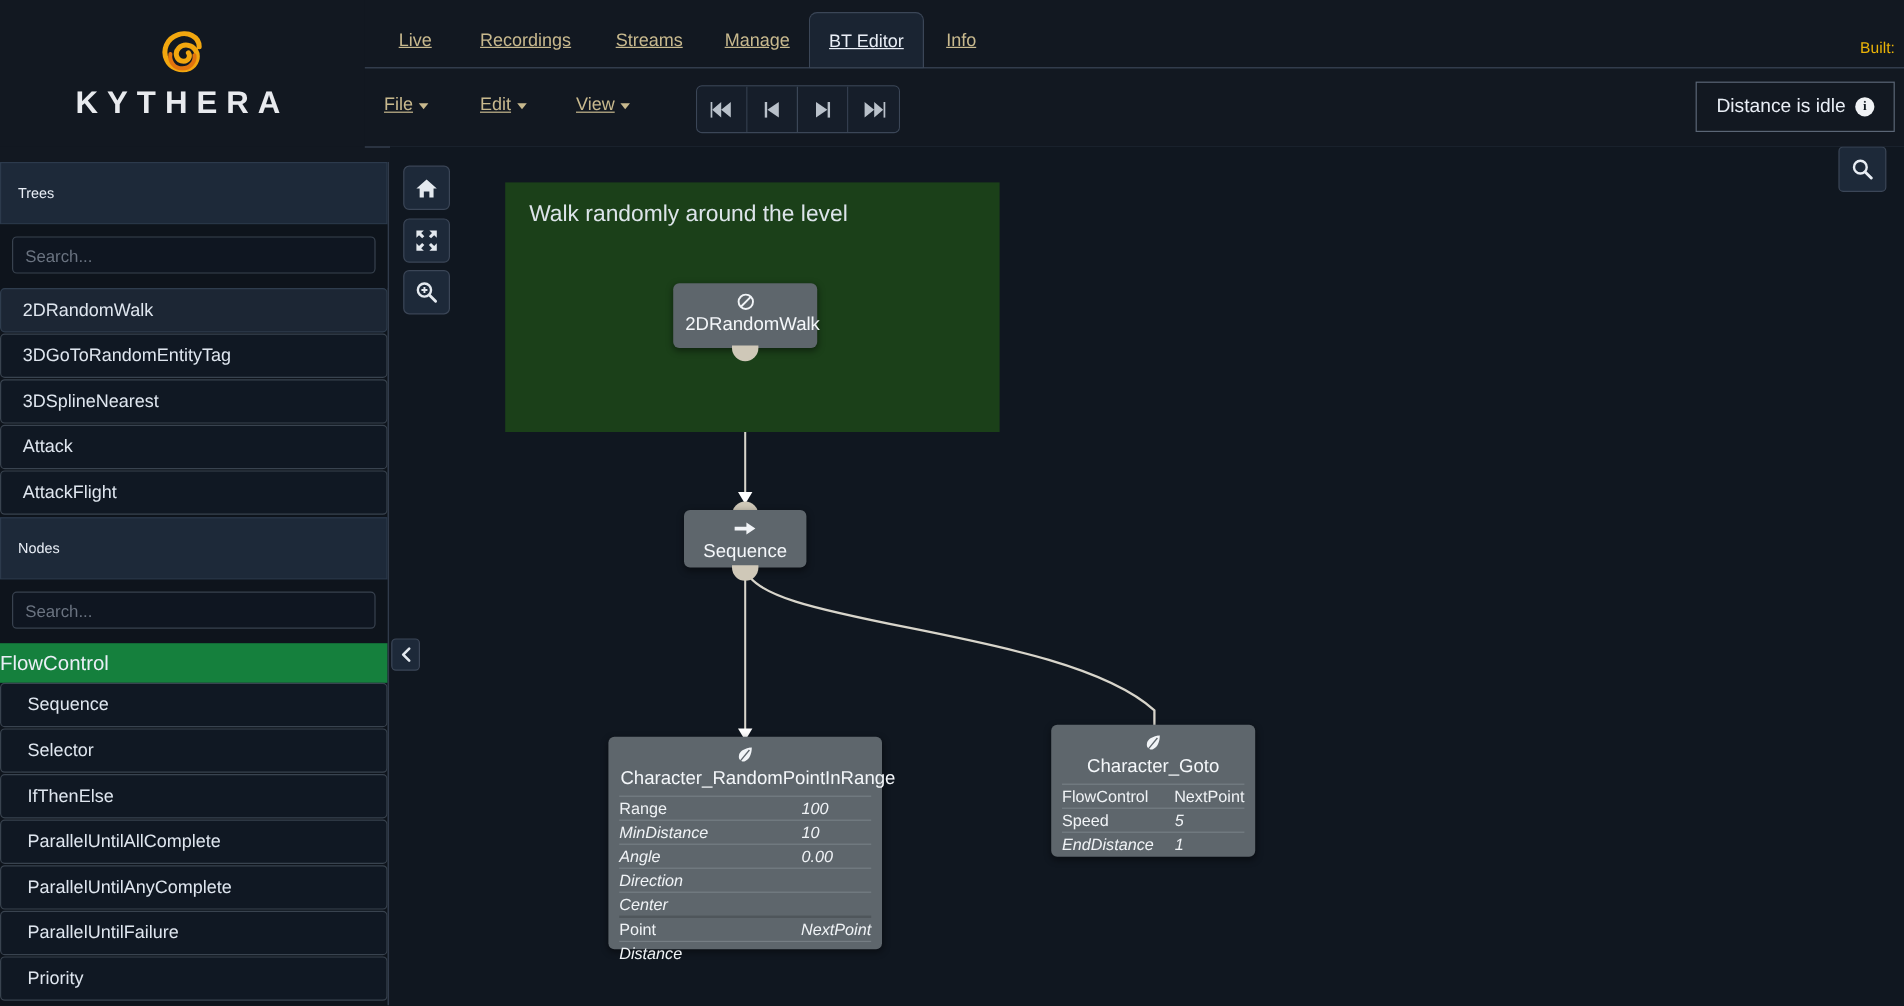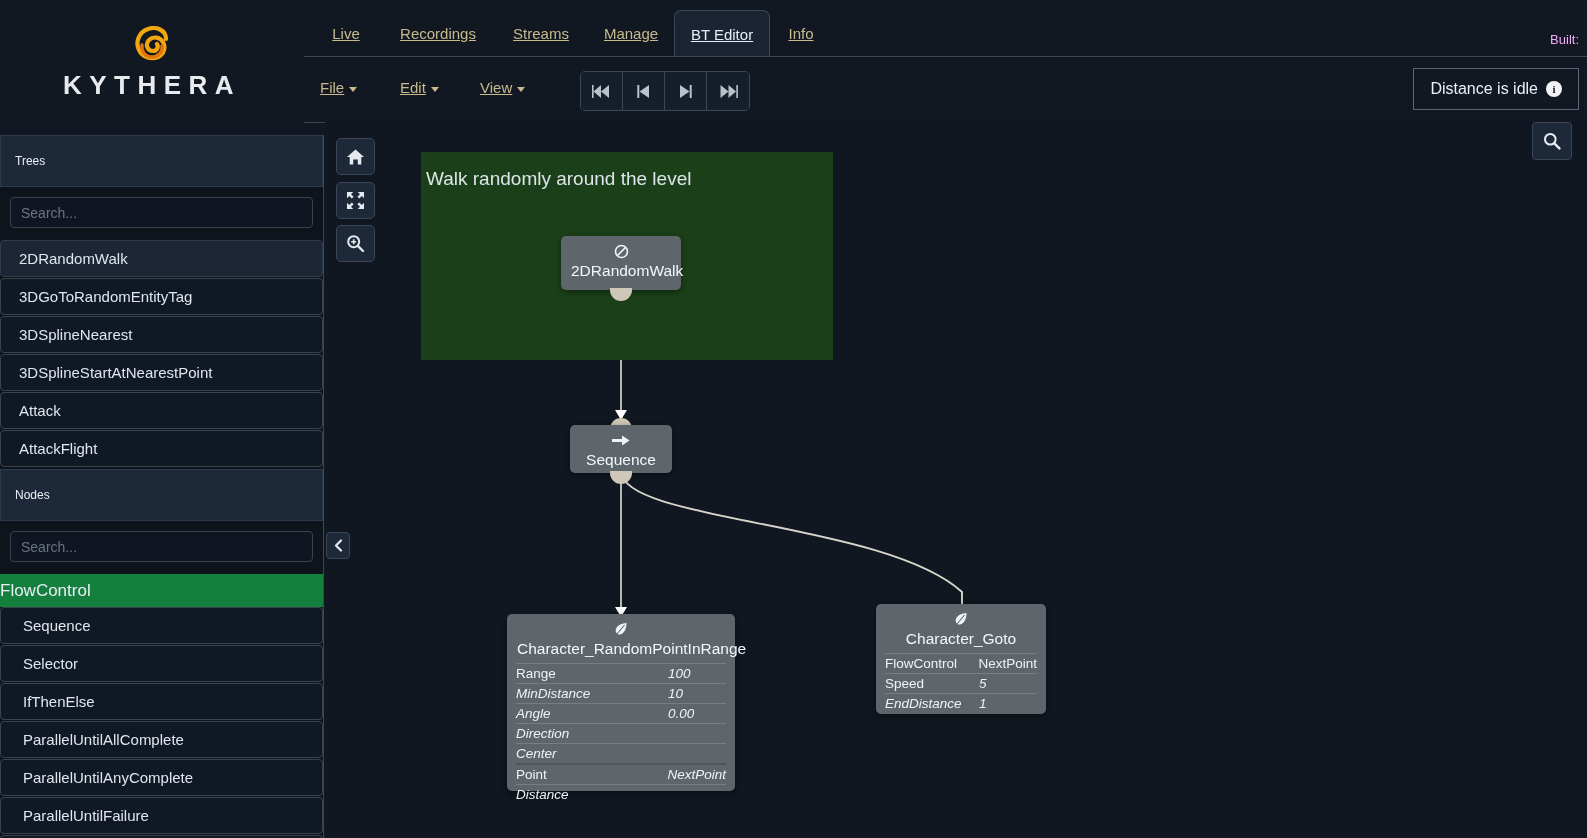--- a/index.html
+++ b/index.html
@@ -31,21 +31,21 @@
     cursor:pointer; white-space:nowrap;
   }
   .tab.active {
     background:#1a2432;
     border:1px solid #3b4657; border-bottom:none;
     border-radius:7px 7px 0 0;
     color:#e9eef6; height:47px;
   }
   .built-label {
     position:absolute; right:8px; top:32px;
-    color:#f0abfc; font-size:13px;
+    color:#eab308; font-size:13px;
   }
 
   
   .menubar { position:absolute; left:304px; top:57px; right:0; height:65px; }
   .menubar-underline { position:absolute; left:304px; top:122px; right:0; height:1px; background:#3b4657; }
   .menu-item {
     position:absolute; top:22px;
     color:#c8b98e; font-size:15px; cursor:pointer; white-space:nowrap;
   }
   .menu-item .mlabel { text-decoration:underline; }
@@ -137,21 +137,21 @@
     display:flex; align-items:center; justify-content:center; cursor:pointer; z-index:30;
   }
 
   
   .graph { position:absolute; left:0; top:0; width:100%; height:100%; }
   .group-box {
     position:absolute; background:#1b4019;
     color:#e9eef6;
   }
   .group-title {
-    position:absolute; left:5px; top:16px;
+    position:absolute; left:20px; top:16px;
     font-size:19px; color:#dde4ea;
   }
   .bt-node {
     position:absolute; background:#5e666c;
     border-radius:5px; box-shadow:0 2px 6px rgba(0,0,0,.45);
     color:#f2f5f8; cursor:pointer;
   }
   .bt-node .n-icon {
     display:flex; justify-content:center; align-items:center;
     height:20px; margin-top:5px;
@@ -249,21 +249,20 @@
     <div class="panel-head">
       <span>Trees</span>
     </div>
     <div class="search-wrap">
       <input class="search-box" placeholder="Search..." style="">
     </div>
     <div>
       <div class="list-item selected">2DRandomWalk</div>
       <div class="list-item">3DGoToRandomEntityTag</div>
       <div class="list-item">3DSplineNearest</div>
-      <div class="list-item">3DSplineStartAtNearestPoint</div>
       <div class="list-item">Attack</div>
       <div class="list-item">AttackFlight</div>
     </div>
 
     <div class="panel-head" style="margin-top:2px;">
       <span>Nodes</span>
     </div>
     <div class="search-wrap">
       <input class="search-box" placeholder="Search..." style="">
     </div>

